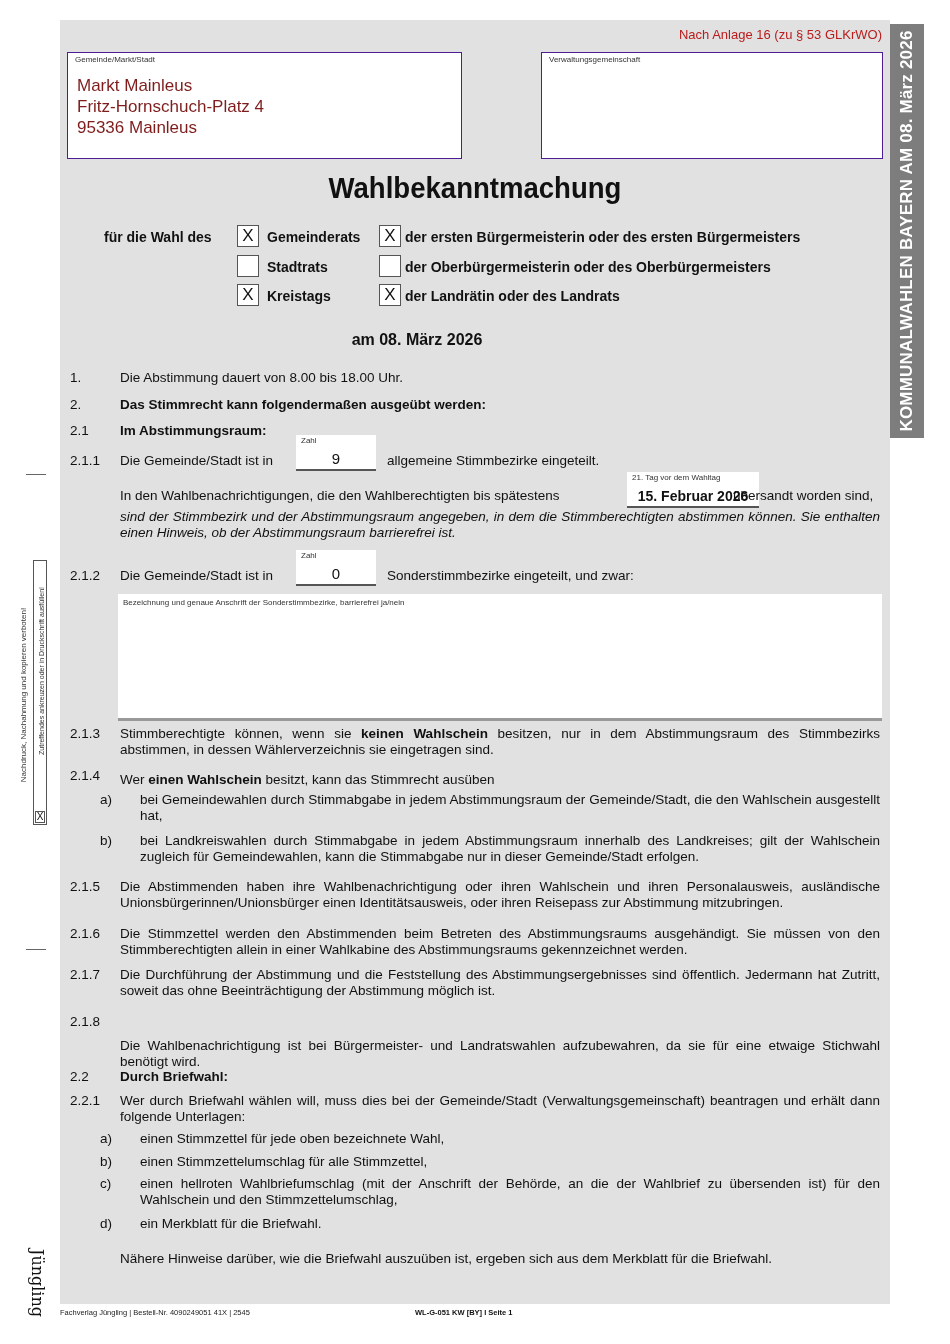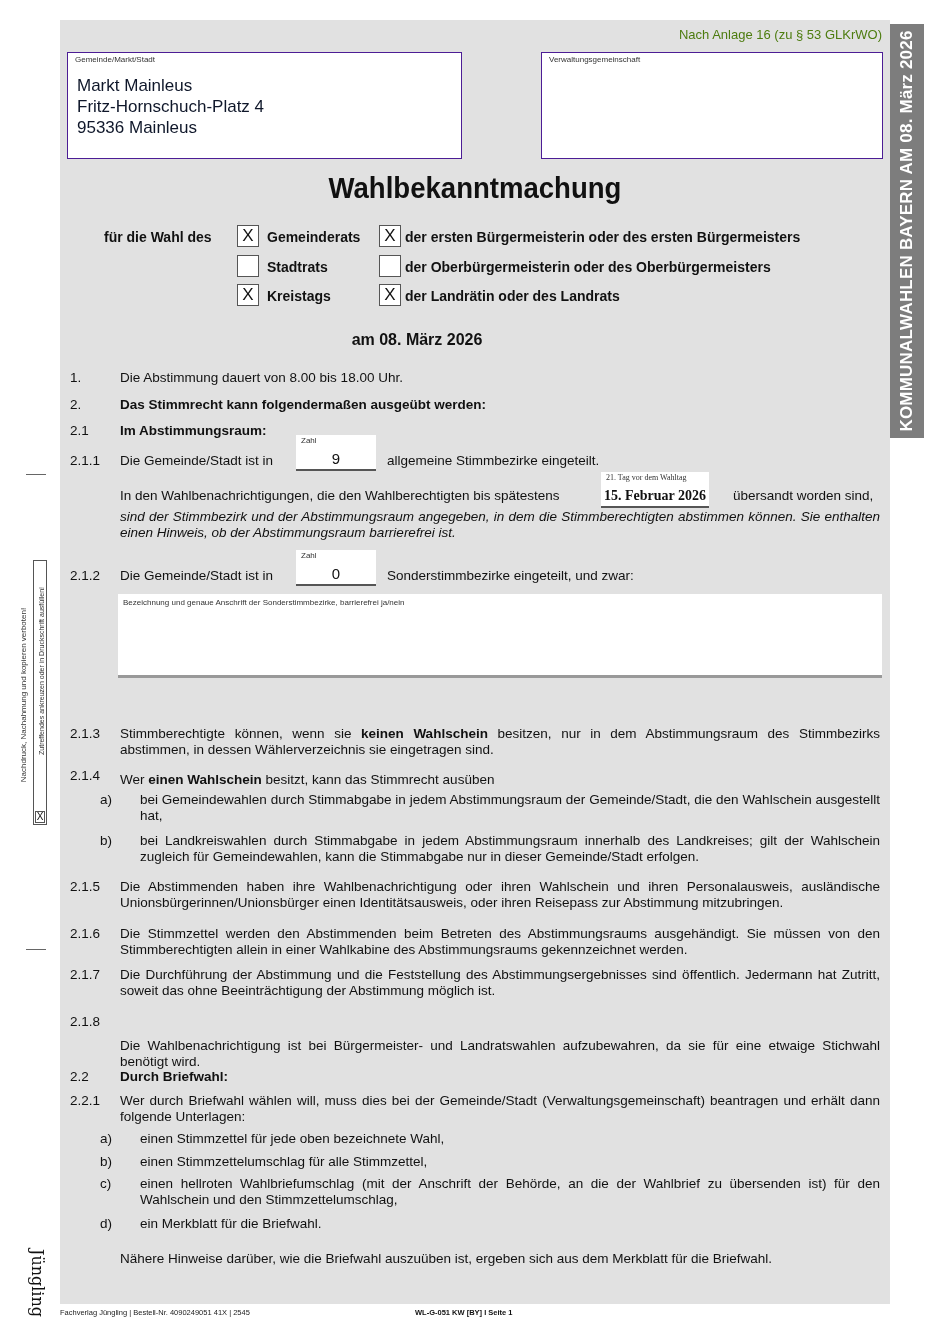--- a/index.html
+++ b/index.html
@@ -15,28 +15,28 @@
       background: #7d7d7d;
     }
     .side-band-text {
       position: absolute; left: 50%; top: 50%;
       transform: translate(-50%, -50%) rotate(-90deg);
       white-space: nowrap; color: #ffffff; font-weight: bold; font-size: 17px;
       letter-spacing: 0.2px;
     }
 
     .legal-ref {
-      position: absolute; right: 68px; top: 27px; font-size: 13px; color: #4d7c0f;
+      position: absolute; right: 68px; top: 27px; font-size: 13px; color: #b91c1c;
     }
 
     .addr-box {
       position: absolute; background: #fff; border: 1px solid #4c1d95;
     }
     .box-label { position: absolute; left: 7px; top: 2px; font-size: 8px; color: #333; }
-    .addr-lines { position: absolute; left: 9px; top: 22px; font-size: 17px; line-height: 21px; color: #0f172a; }
+    .addr-lines { position: absolute; left: 9px; top: 22px; font-size: 17px; line-height: 21px; color: #7f1d1d; }
 
     .title {
       position: absolute; left: 60px; width: 830px; top: 172px; text-align: center;
       font-size: 29px; font-weight: bold; transform: scaleX(0.95);
     }
 
     .wahl-label { position: absolute; left: 104px; top: 229px; font-size: 14px; font-weight: bold; }
     .cb {
       position: absolute; width: 22px; height: 22px; background: #fff; border: 1px solid #555;
       font-size: 17px; line-height: 20px; text-align: center; font-weight: normal;
@@ -53,21 +53,21 @@
     .sub .hang { padding-left: 20px; text-indent: -20px; }
 
     .field {
       position: absolute; background: #fff; border-bottom: 2px solid #555;
     }
     .field-label { position: absolute; left: 5px; top: 1px; font-size: 8px; color: #333; }
     .field-value { position: absolute; left: 0; right: 0; bottom: 2px; text-align: center; font-size: 15px; }
     .field-value.bold { font-weight: bold; font-size: 14px; }
 
     .textarea-box {
-      position: absolute; left: 118px; top: 594px; width: 764px; height: 84px;
+      position: absolute; left: 118px; top: 594px; width: 764px; height: 127px;
       background: #fff; border-bottom: 3px solid #999;
     }
     .textarea-box .box-label { left: 5px; top: 4px; font-size: 8px; }
 
     .margin-tick { position: absolute; left: 26px; width: 20px; height: 1px; background: #666; }
 
     .vert-note {
       position: absolute; left: 9px; top: 560px; width: 40px; height: 270px;
     }
     .vert-note .txt1 {
@@ -152,21 +152,21 @@
 
 <div class="num" style="top:453px;">2.1.1</div>
 <div class="para" style="top:453px; width:auto;">Die Gemeinde/Stadt ist in</div>
 <div class="field" style="left:296px; top:435px; width:80px; height:36px;">
   <div class="field-label">Zahl</div>
   <div class="field-value">9</div>
 </div>
 <div class="para" style="left:387px; top:453px; width:auto;">allgemeine Stimmbezirke eingeteilt.</div>
 
 <div class="para" style="top:488px; width:auto;">In den Wahlbenachrichtigungen, die den Wahlberechtigten bis spätestens</div>
-<div class="field" style="left:601px; top:472px; width:108px; height:36px;font-family:Liberation Serif, serif;">
+<div class="field" style="left:627px; top:472px; width:132px; height:36px;">
   <div class="field-label">21. Tag vor dem Wahltag</div>
   <div class="field-value bold">15. Februar 2026</div>
 </div>
 <div class="para" style="left:733px; top:488px; width:auto;">übersandt worden sind,</div>
 <div class="para" style="top:509px;font-style:italic;">sind der Stimmbezirk und der Abstimmungsraum angegeben, in dem die Stimmberechtigten abstimmen können. Sie enthalten einen Hinweis, ob der Abstimmungsraum barrierefrei ist.</div>
 
 <div class="num" style="top:568px;">2.1.2</div>
 <div class="para" style="top:568px; width:auto;">Die Gemeinde/Stadt ist in</div>
 <div class="field" style="left:296px; top:550px; width:80px; height:36px;">
   <div class="field-label">Zahl</div>

